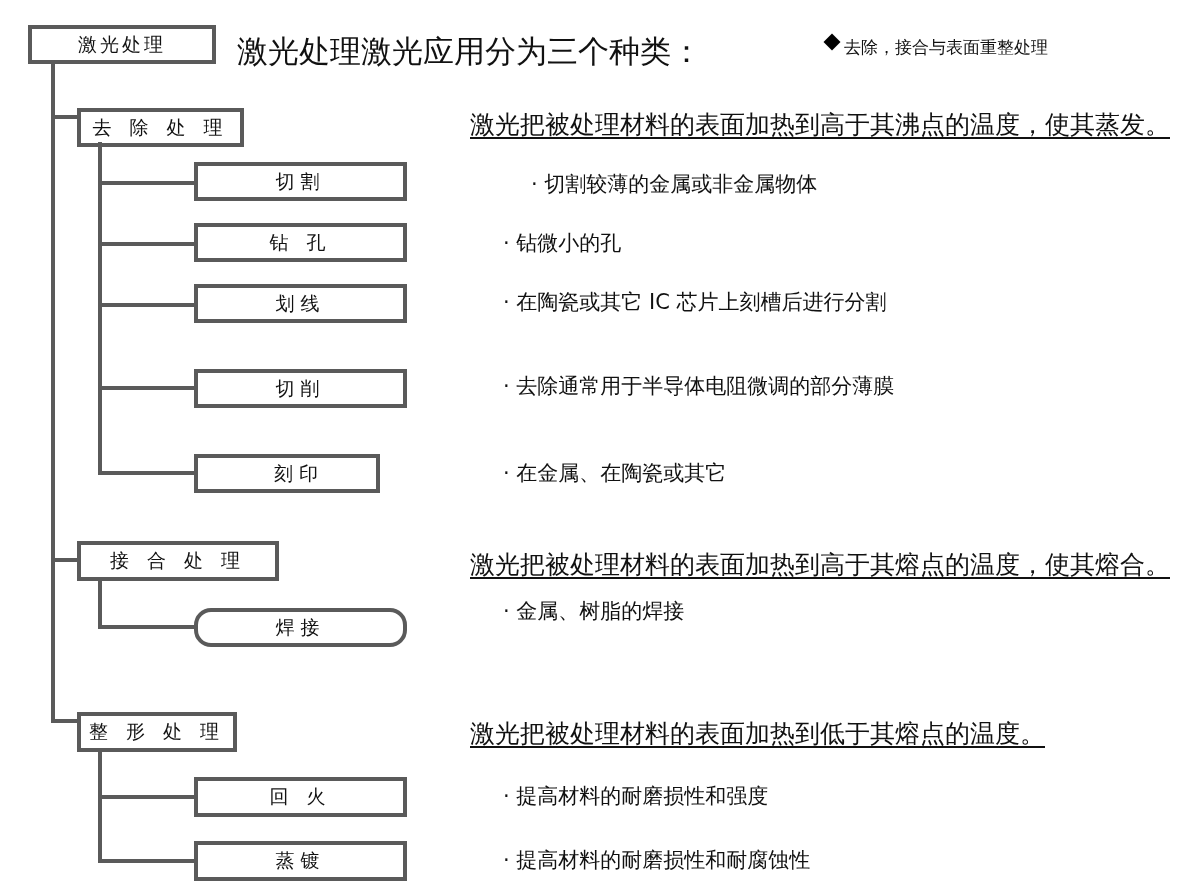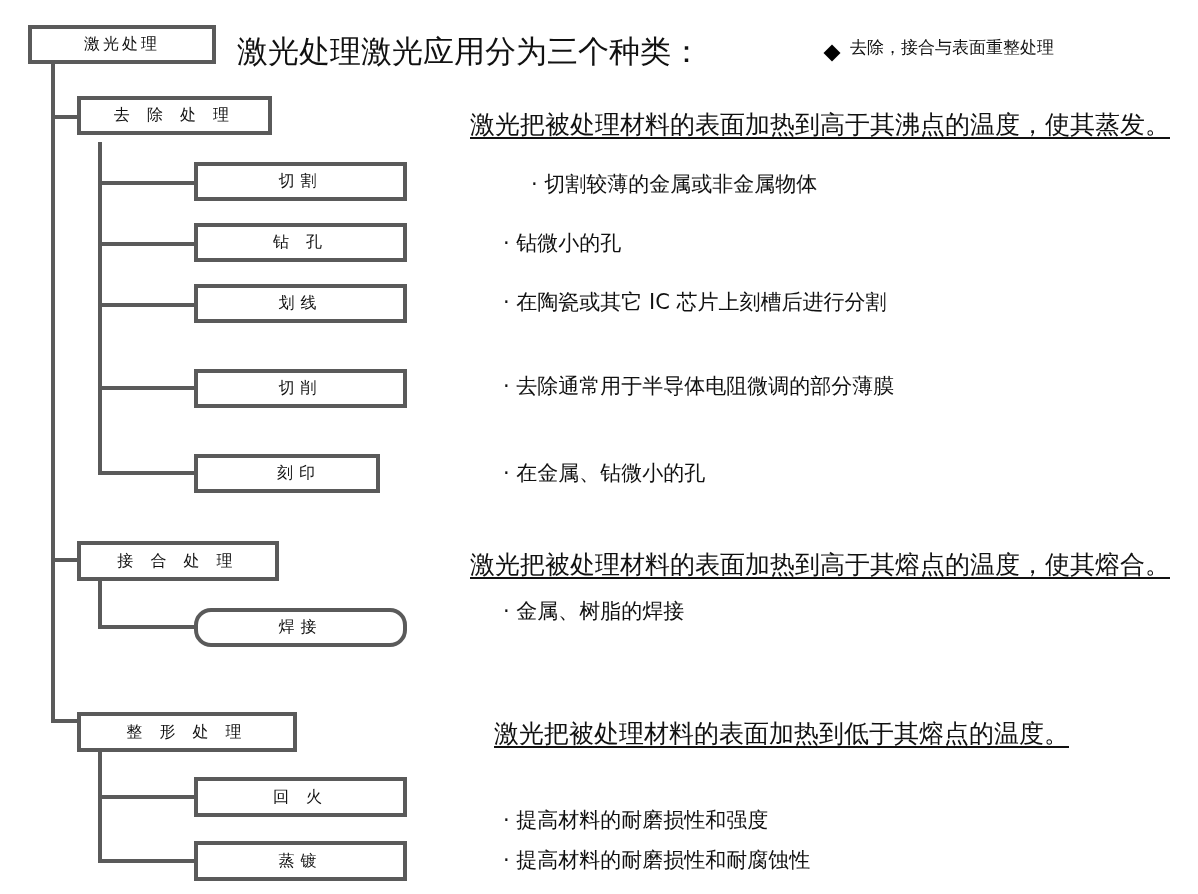--- a/index.html
+++ b/index.html
@@ -1,43 +1,43 @@
 <!DOCTYPE html>
 <html><head>
   <meta charset="utf-8">
   <style>
     html, body { margin:0; padding:0; background:#ffffff; }
     body { width:1198px; height:894px; position:relative; overflow:hidden;
            font-family: "DejaVu Sans", "Liberation Sans", sans-serif; color:#111; }
     .box { position:absolute; box-sizing:border-box; border:4px solid #5a5a5a; background:#fff;
-           display:flex; align-items:center; justify-content:center; font-size:16px; letter-spacing:6px; }
+           display:flex; align-items:center; justify-content:center; font-size:19px; letter-spacing:6px; }
     .vline { position:absolute; width:4px; background:#5a5a5a; }
     .hline { position:absolute; height:4px; background:#5a5a5a; }
     .text { position:absolute; white-space:nowrap; font-size:21px; }
     .heading { position:absolute; white-space:nowrap; font-size:25px; text-decoration:underline; text-underline-offset:4px; text-decoration-thickness:1.5px; }
     .title { position:absolute; white-space:nowrap; font-size:31px; }
-    .legend { position:absolute; white-space:nowrap; font-size:17px; display:flex; align-items:flex-end; gap:8px; }
+    .legend { position:absolute; white-space:nowrap; font-size:17px; display:flex; align-items:flex-start; gap:2px; }
     .diamond { width:12px; height:12px; background:#000; transform:rotate(45deg); display:inline-block; margin-right:4px; }
   </style>
 </head>
 <body>
 
 <div class="box" style="left:28px;top:25px;width:188px;height:39px;letter-spacing:3px;">
   <span>激光处理</span>
 </div>
 <div class="title" style="left:237px;top:31px;">激光处理激光应用分为三个种类：</div>
 <div class="legend" style="left:826px;top:36px;">
   <span class="diamond"></span>
   <span>去除，接合与表面重整处理</span>
 </div>
 
 <div class="vline" style="left:51px;top:63px;height:660px;"></div>
 
 <div class="hline" style="left:51px;top:115px;width:28px;"></div>
-<div class="box" style="left:77px;top:96px;width:195px;height:39px;">
+<div class="box" style="left:77px;top:108px;width:167px;height:39px;">
   <span>去 除 处 理</span>
 </div>
 <div class="heading" style="left:470px;top:108px;">激光把被处理材料的表面加热到高于其沸点的温度，使其蒸发。</div>
 
 <div class="vline" style="left:98px;top:142px;height:333px;"></div>
 
 <div class="hline" style="left:98px;top:181px;width:98px;"></div>
 <div class="box" style="left:194px;top:162px;width:213px;height:39px;">
   <span>切割</span>
 </div>
@@ -58,45 +58,45 @@
 <div class="hline" style="left:98px;top:386px;width:98px;"></div>
 <div class="box" style="left:194px;top:369px;width:213px;height:39px;">
   <span>切削</span>
 </div>
 <div class="text" style="left:503px;top:372px;">· 去除通常用于半导体电阻微调的部分薄膜</div>
 
 <div class="hline" style="left:98px;top:471px;width:98px;"></div>
 <div class="box" style="left:194px;top:454px;width:186px;height:39px;padding-left:24px;">
   <span>刻印</span>
 </div>
-<div class="text" style="left:503px;top:459px;">· 在金属、钻微小的孔</div>
+<div class="text" style="left:503px;top:459px;">· 在金属、在陶瓷或其它</div>
 
 <div class="hline" style="left:51px;top:558px;width:28px;"></div>
 <div class="box" style="left:77px;top:541px;width:202px;height:40px;justify-content:center;">
   <span>接 合 处 理</span>
 </div>
 <div class="heading" style="left:470px;top:548px;">激光把被处理材料的表面加热到高于其熔点的温度，使其熔合。</div>
 
 <div class="vline" style="left:98px;top:580px;height:49px;"></div>
 <div class="hline" style="left:98px;top:625px;width:98px;"></div>
 <div class="box" style="left:194px;top:608px;width:213px;height:39px;border-radius:17px;">
   <span>焊接</span>
 </div>
 <div class="text" style="left:503px;top:597px;">· 金属、树脂的焊接</div>
 
 <div class="hline" style="left:51px;top:719px;width:28px;"></div>
-<div class="box" style="left:77px;top:712px;width:220px;height:40px;">
+<div class="box" style="left:77px;top:712px;width:160px;height:40px;">
   <span>整 形 处 理</span>
 </div>
-<div class="heading" style="left:494px;top:717px;text-decoration:underline;">激光把被处理材料的表面加热到低于其熔点的温度。</div>
+<div class="heading" style="left:470px;top:717px;text-decoration:underline;">激光把被处理材料的表面加热到低于其熔点的温度。</div>
 
 <div class="vline" style="left:98px;top:751px;height:112px;"></div>
 <div class="hline" style="left:98px;top:795px;width:98px;"></div>
 <div class="box" style="left:194px;top:777px;width:213px;height:40px;">
   <span>回 火</span>
 </div>
-<div class="text" style="left:503px;top:782px;margin-top:24px;">· 提高材料的耐磨损性和强度</div>
+<div class="text" style="left:503px;top:782px;">· 提高材料的耐磨损性和强度</div>
 
 <div class="hline" style="left:98px;top:859px;width:98px;"></div>
 <div class="box" style="left:194px;top:841px;width:213px;height:40px;">
   <span>蒸镀</span>
 </div>
 <div class="text" style="left:503px;top:846px;">· 提高材料的耐磨损性和耐腐蚀性</div>
 
 </body></html>

